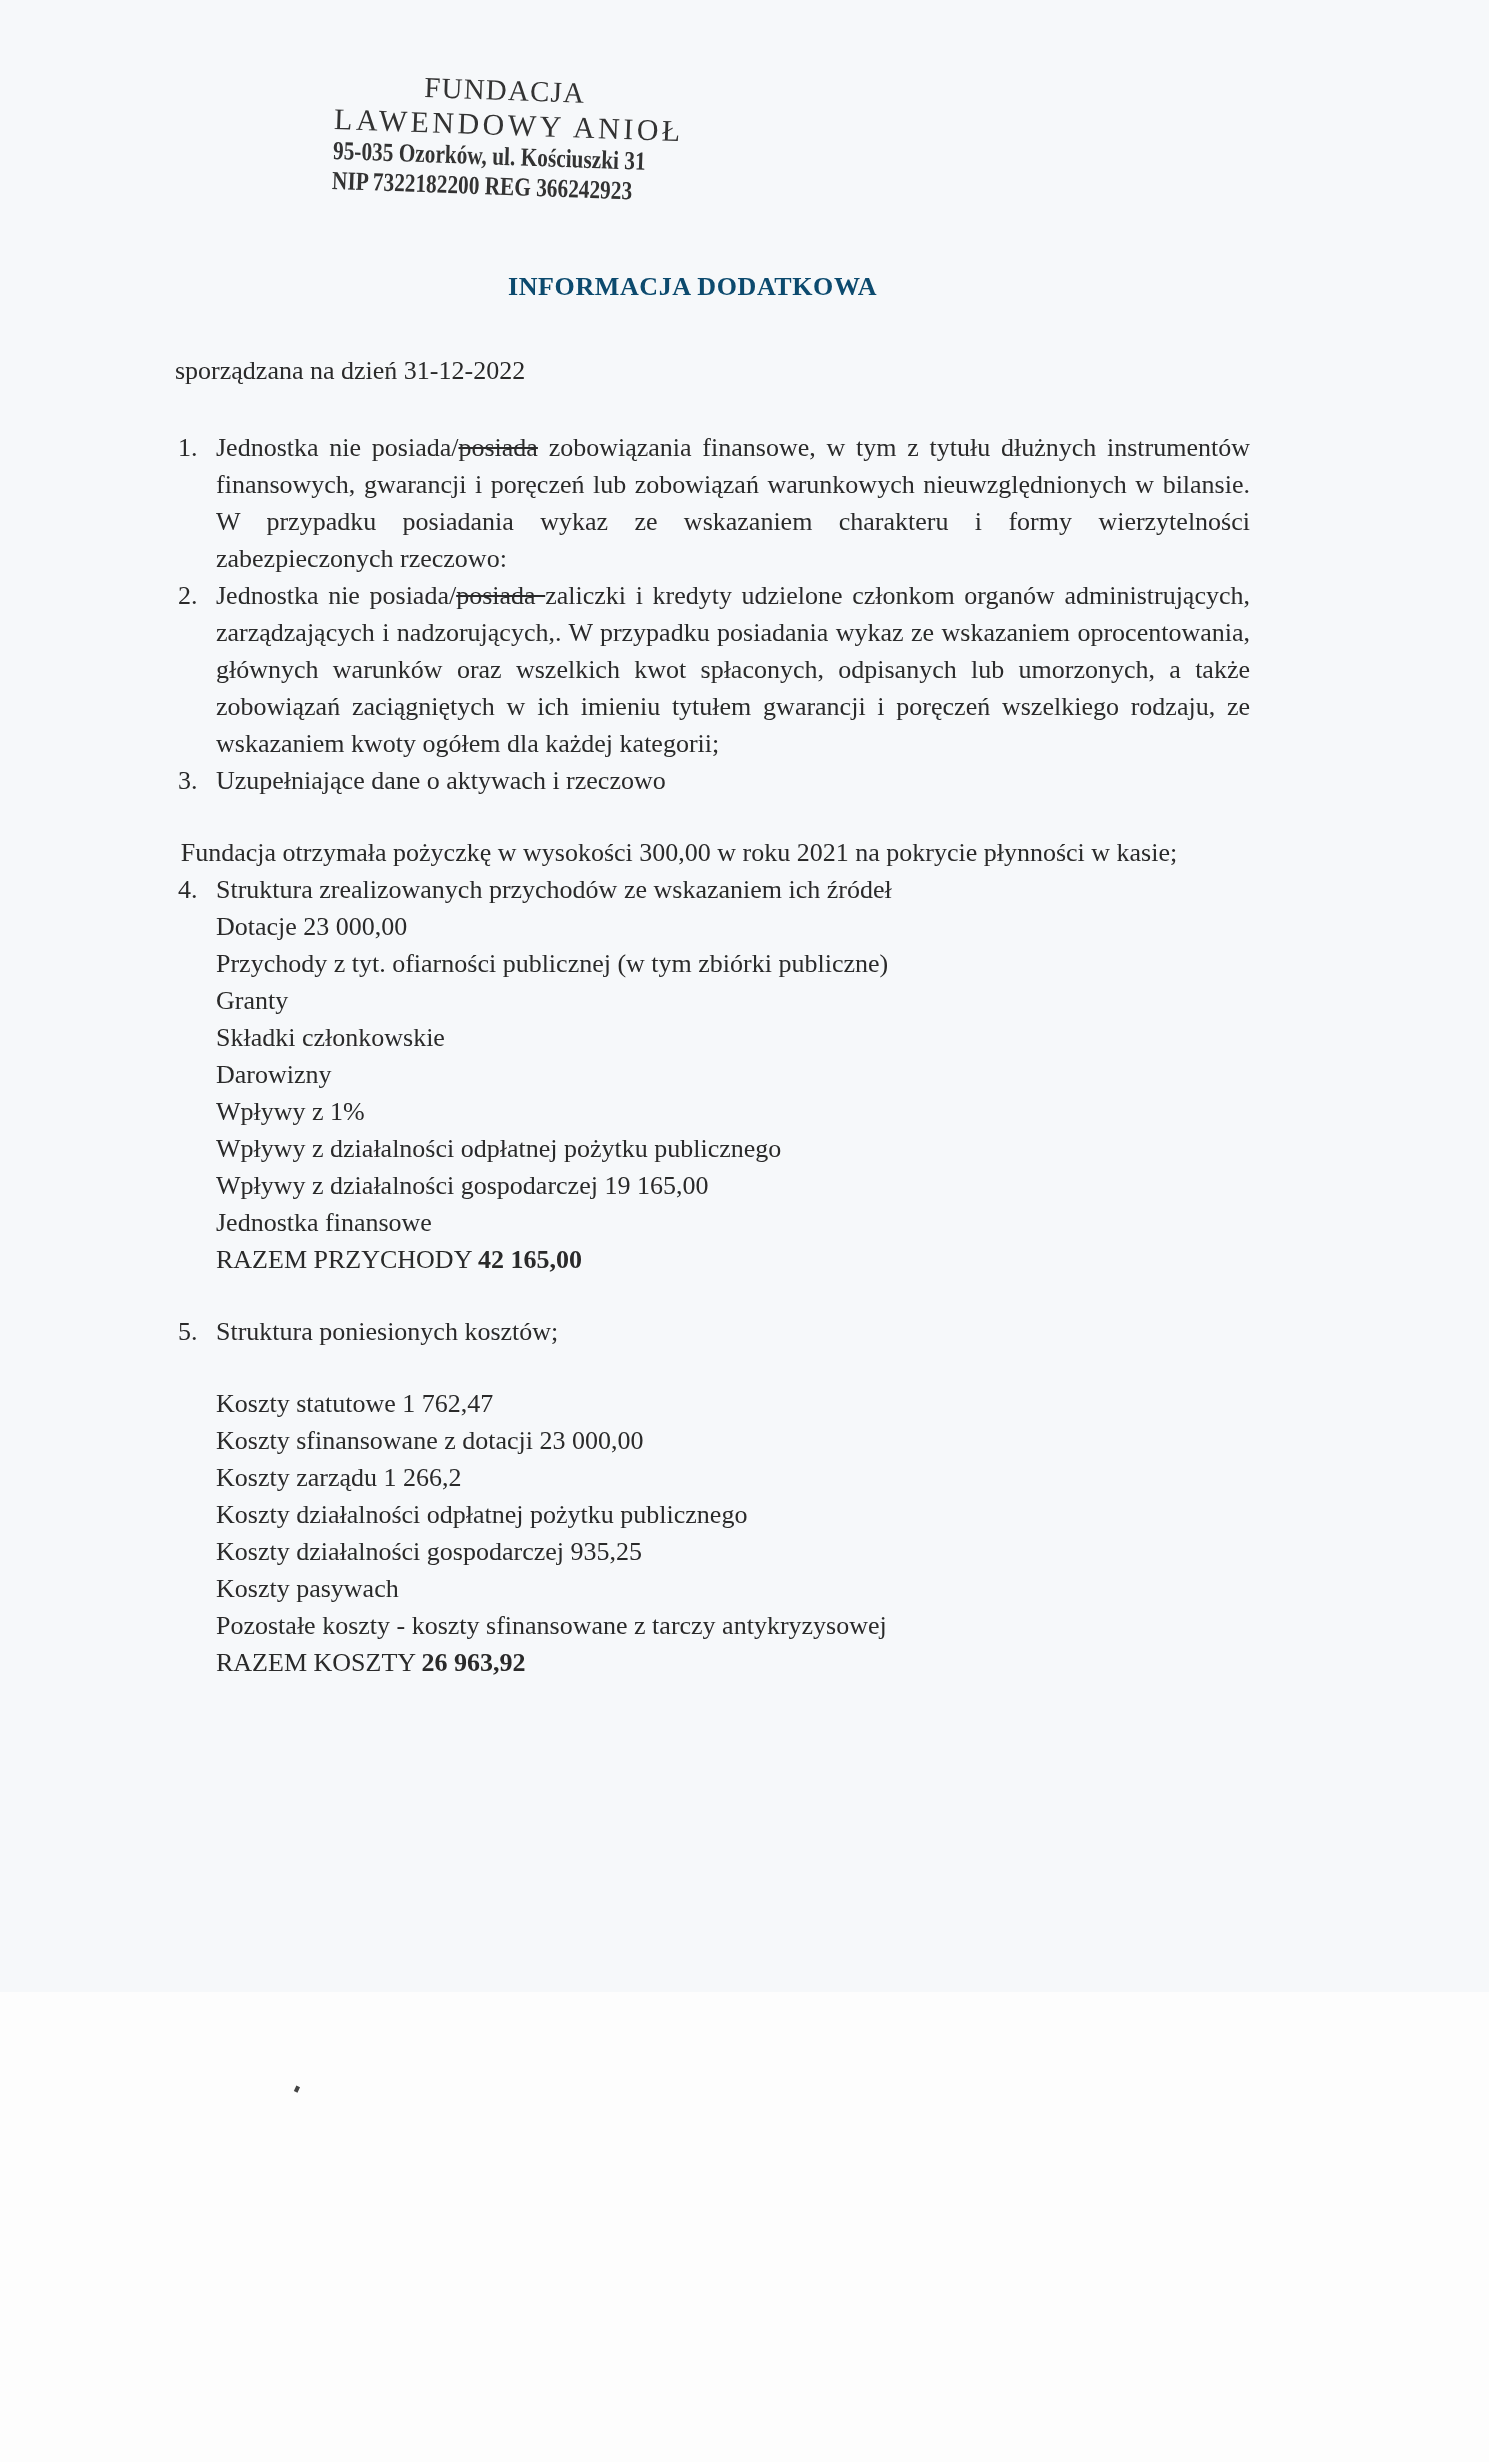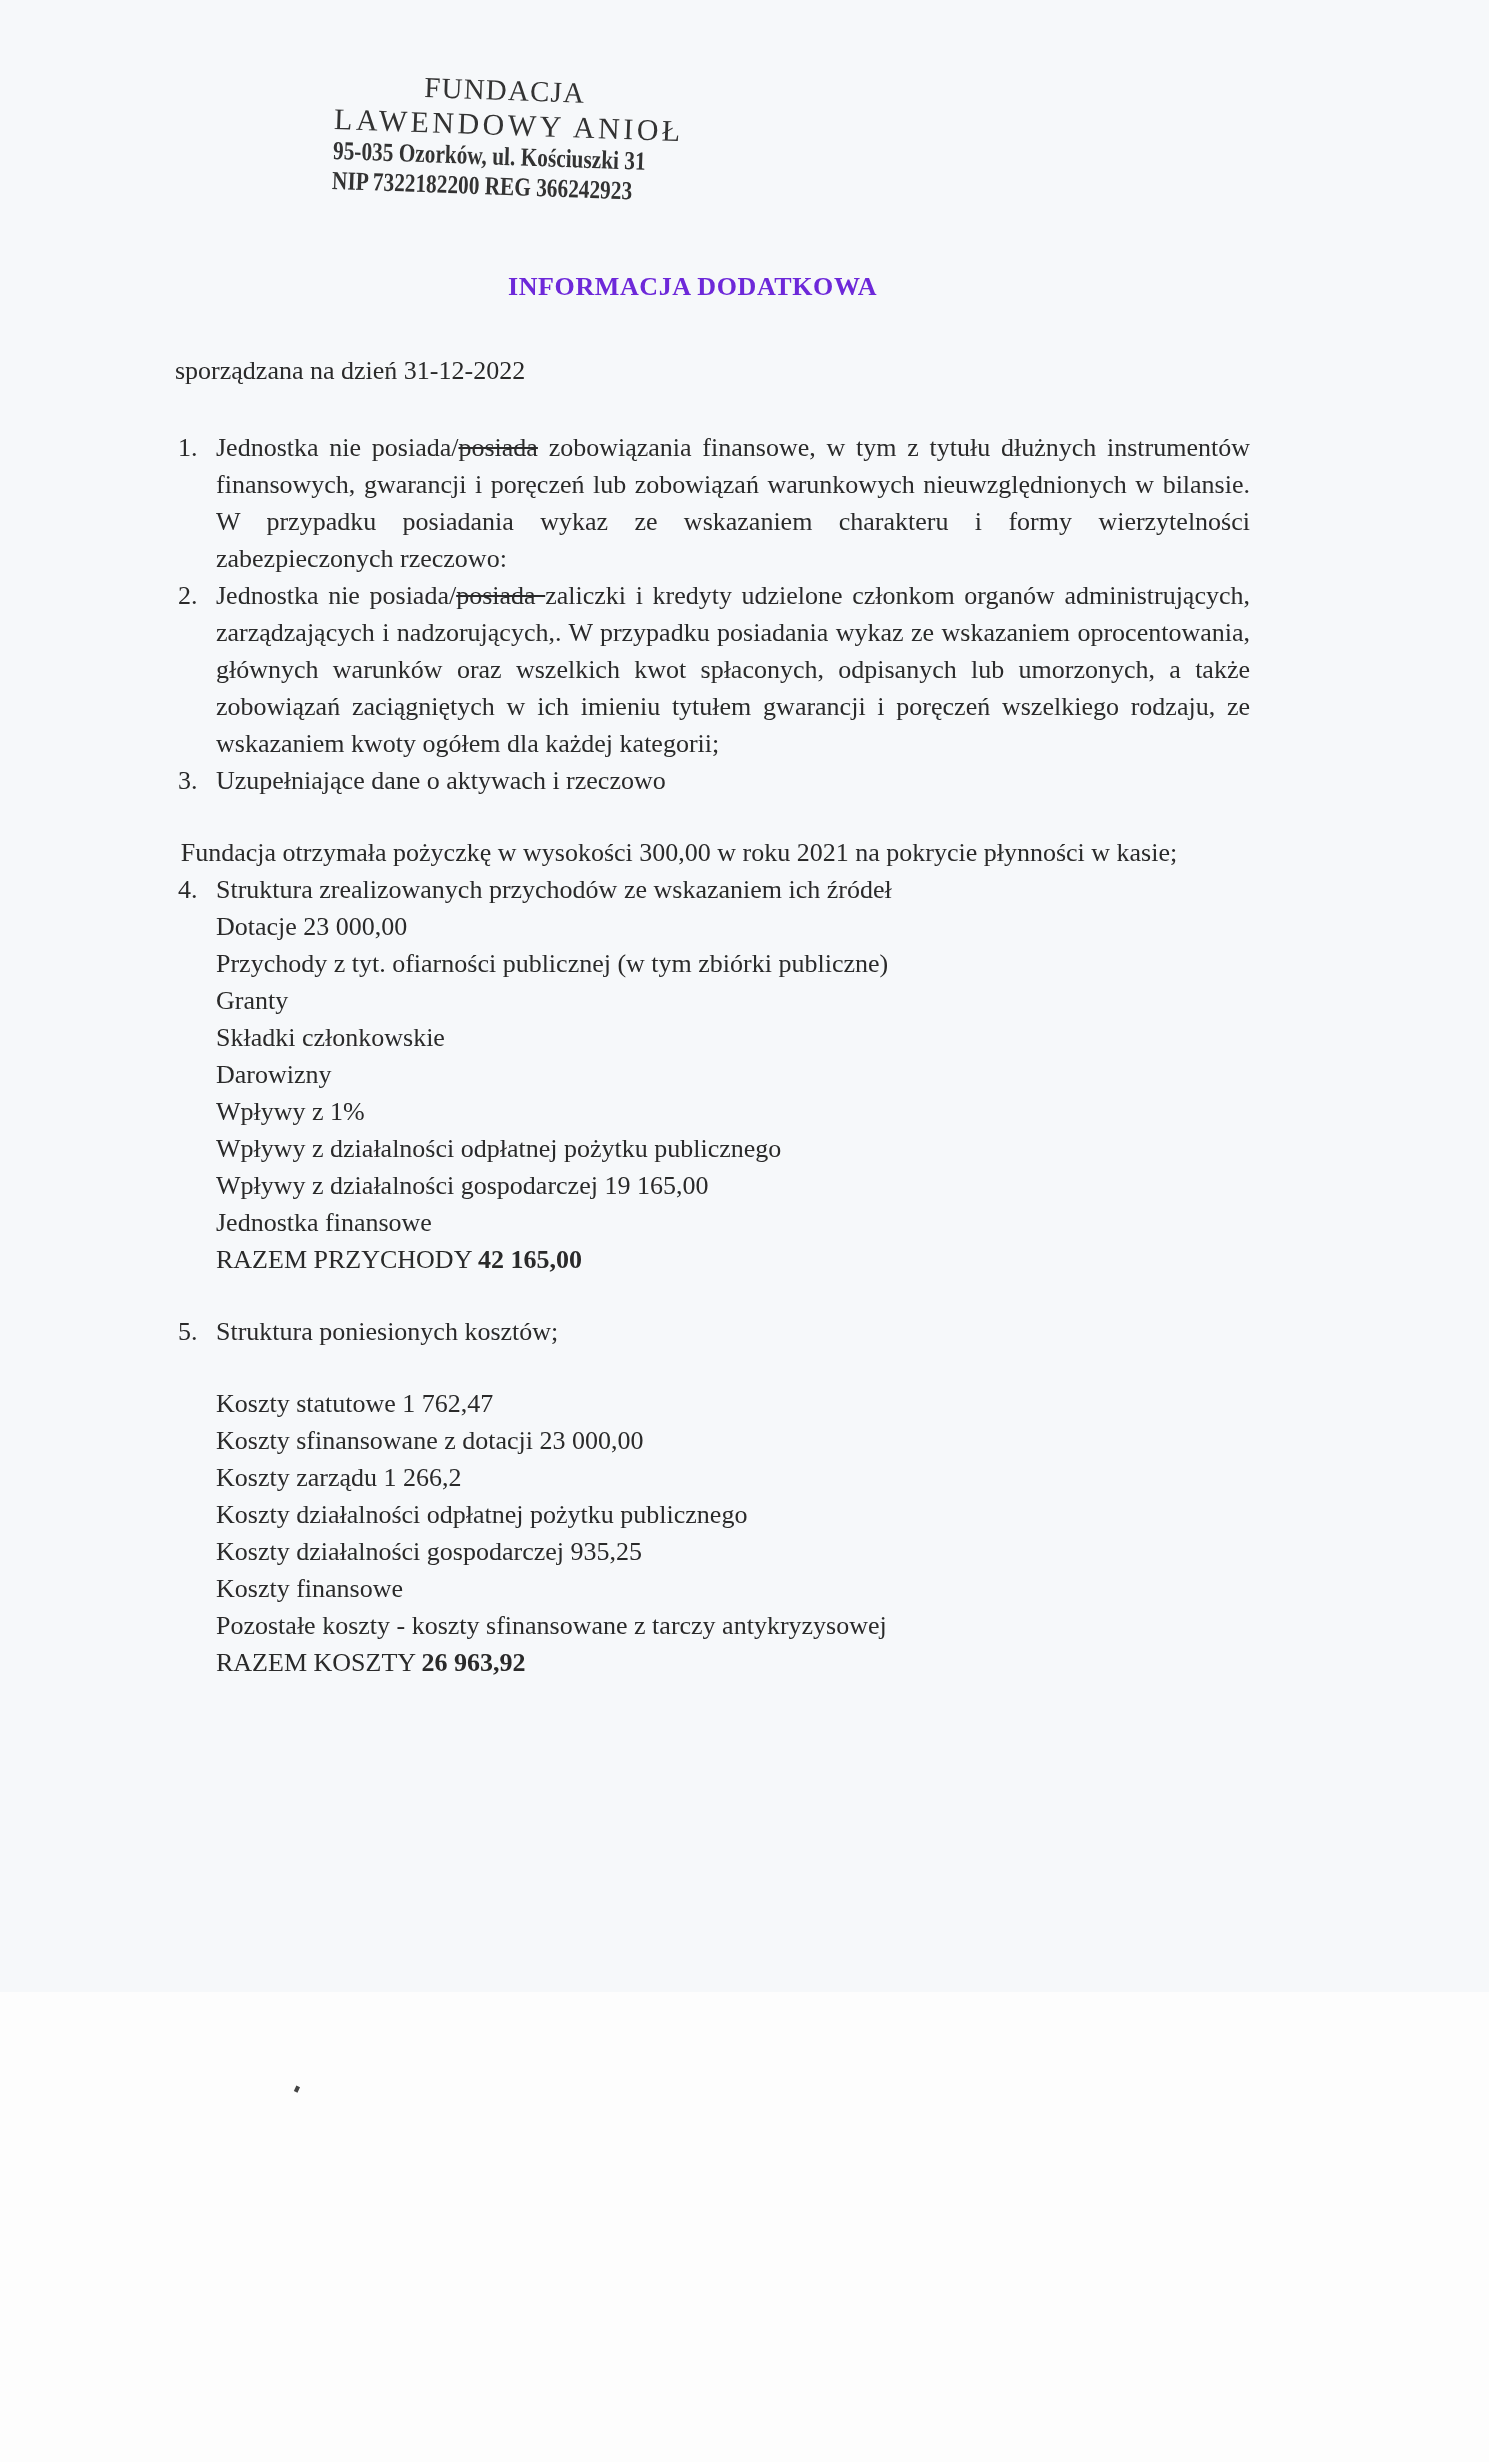--- a/index.html
+++ b/index.html
@@ -17,21 +17,21 @@
     position:absolute; left:336px; top:67px; width:351px;
     transform:rotate(2deg); transform-origin:left top;
     color:#333;
   }
   .stamp .s1 { font-size:29px; letter-spacing:1.2px; text-align:center; width:269px; margin-left:35px; line-height:34px; }
   .stamp .s2 { font-size:30px; letter-spacing:3.5px; line-height:35px; }
   .stamp .s3 { font-size:26px; line-height:30px; transform:scaleX(0.82); transform-origin:left; white-space:nowrap; font-weight:bold; }
   .stamp .s4 { font-size:26px; line-height:30px; transform:scaleX(0.82); transform-origin:left; white-space:nowrap; font-weight:bold; }
   .title {
     position:absolute; left:508px; top:272px;
-    font-size:26px; font-weight:bold; letter-spacing:0.6px; color:#6d28d9;
+    font-size:26px; font-weight:bold; letter-spacing:0.6px; color:#0c4a6e;
   }
   .dateline {
     position:absolute; left:175px; top:356px; font-size:26px;
   }
   .content {
     position:absolute; left:175px; top:429px; width:1075px;
     font-size:26px; line-height:37px;
   }
   ol.items { margin:0; padding:0; list-style:none; }
   .item { position:relative; padding-left:41px; text-align:justify; }
@@ -100,20 +100,20 @@
     <span class="num">5.</span>
     <span>Struktura poniesionych kosztów;</span>
   </div>
   <div class="gap"></div>
   <div class="sub">
     <div>Koszty statutowe  1 762,47</div>
     <div>Koszty sfinansowane z dotacji 23 000,00</div>
     <div>Koszty zarządu 1 266,2</div>
     <div>Koszty działalności odpłatnej pożytku publicznego</div>
     <div>Koszty działalności gospodarczej 935,25</div>
-    <div>Koszty finansowe</div>
+    <div>Koszty pasywach</div>
     <div>Pozostałe koszty - koszty sfinansowane z tarczy antykryzysowej</div>
     <div><span>RAZEM KOSZTY </span><span class="bold">26 963,92</span></div>
   </div>
 </div>
 
 <div class="speck" style="left:295px; top:2086px;"></div>
 
 
 </body></html>

